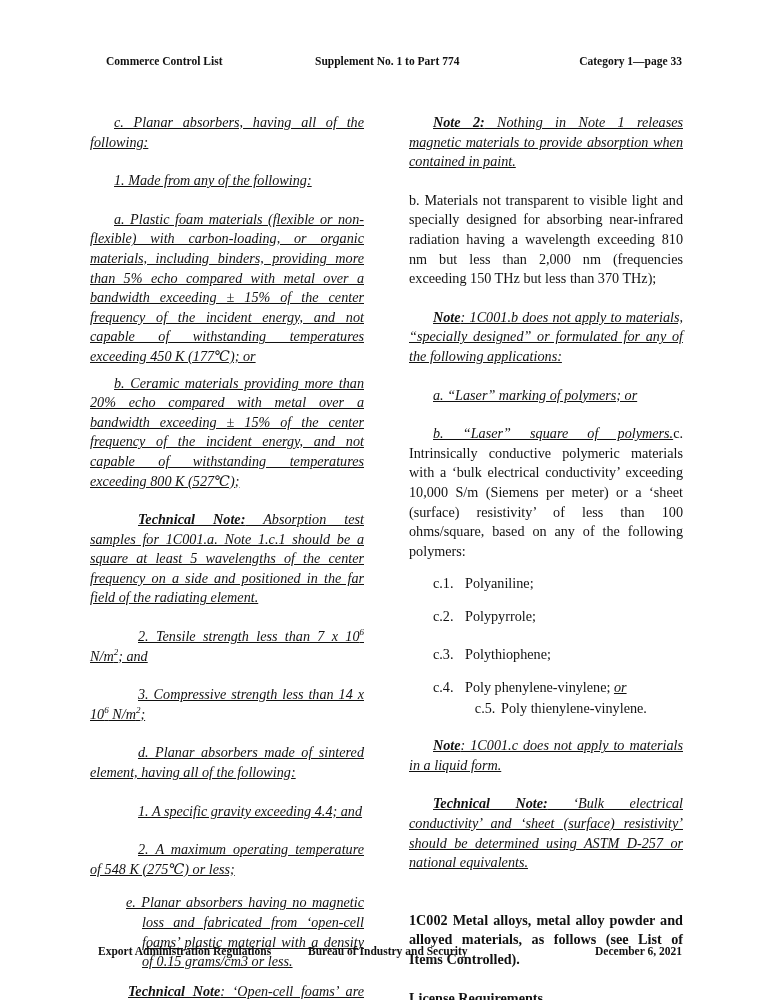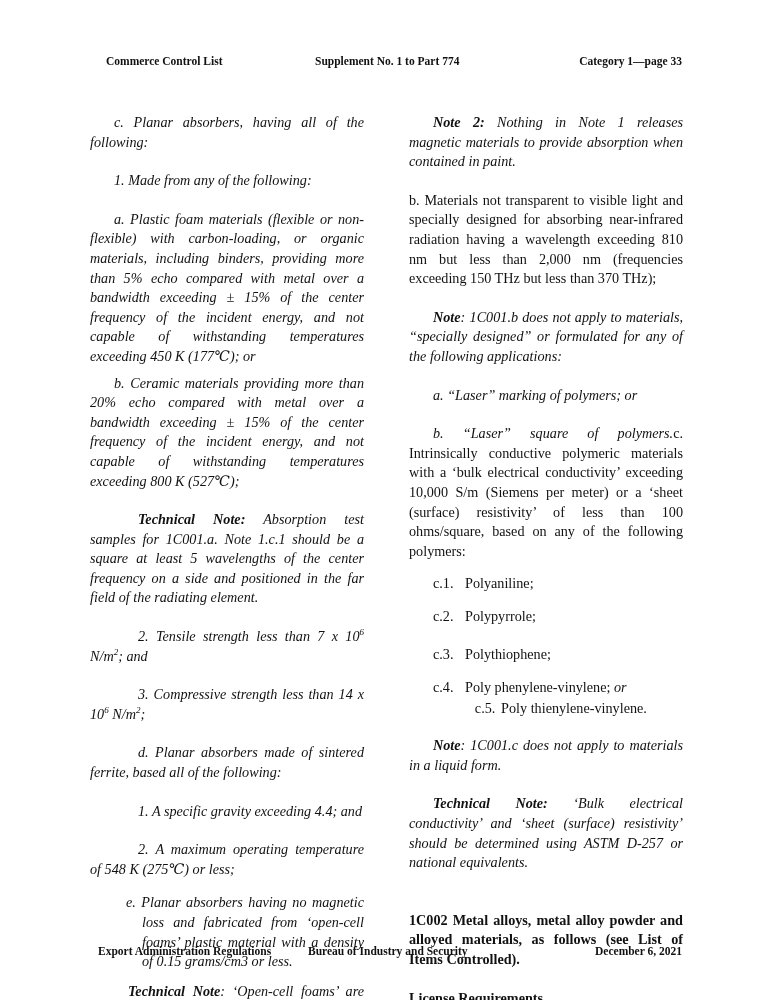--- a/index.html
+++ b/index.html
@@ -6,21 +6,21 @@
   body { width:773px; height:1000px; position:relative; overflow:hidden;
          font-family:"Liberation Serif", "DejaVu Serif", serif; color:#111; }
   .hdr, .ftr { position:absolute; left:90px; width:592px; font-weight:bold; font-size:11.5px; }
   .hdr { top:55px; }
   .ftr { top:945px; }
   .hdr span, .ftr span { position:absolute; white-space:nowrap; }
   .col { position:absolute; top:113px; font-size:14.2px; line-height:19.6px; }
   #left { left:90px; width:274px; }
   #right { left:409px; width:274px; }
   p { margin:0; text-align:justify; }
-  .i { font-style:italic; }
+  .i { font-style:italic;text-decoration:underline; }
   .b { font-weight:bold; }
   .ind1 { text-indent:24px; }
   .ind2 { text-indent:48px; }
   .hang { padding-left:52px; text-indent:-16px; text-align:justify; }
   .li { padding-left:24px; text-align:left; }
   sup { font-size:9px; line-height:0; vertical-align:super; }
 </style>
 </head>
 <body>
 
@@ -31,21 +31,21 @@
 </div>
 
 <div id="left" class="col">
   <p class="i ind1">c.   Planar absorbers, having all of the following:</p>
   <p class="i ind1" style="margin-top:19px">1.  Made from any of the following:</p>
   <p class="i ind1" style="margin-top:19px">a.  Plastic foam materials (flexible or non-flexible) with carbon-loading, or organic materials,  including binders, providing more than 5% echo compared with metal over a bandwidth exceeding ± 15% of the center frequency of the incident energy, and not capable of withstanding temperatures exceeding 450 K (177℃); or</p>
   <p class="i ind1" style="margin-top:7px">b.  Ceramic materials providing more than 20% echo compared with metal over a bandwidth exceeding ± 15% of the center frequency of the incident energy, and not capable of withstanding temperatures exceeding 800 K (527℃);</p>
   <p class="i ind2" style="margin-top:19px"><span class="b">Technical  Note:</span><span>   Absorption test samples for 1C001.a. Note 1.c.1 should be a square at least 5 wavelengths of the center frequency on a side and positioned in the far field of the radiating element.</span></p>
   <p class="i ind2" style="margin-top:19px"><span>2.   Tensile strength less than 7 x 10</span><sup>6</sup><span> N/m</span><sup>2</sup><span>; and</span></p>
   <p class="i ind2" style="margin-top:19px"><span>3.   Compressive strength less than 14 x 10</span><sup>6</sup><span> N/m</span><sup>2</sup><span>;</span></p>
-  <p class="i ind2" style="margin-top:19px">d.   Planar absorbers made of sintered ferrite, based all of the following:</p>
+  <p class="i ind2" style="margin-top:19px">d.   Planar absorbers made of sintered element, having all of the following:</p>
   <p class="i ind2" style="margin-top:19px">1.   A specific gravity exceeding 4.4; and</p>
   <p class="i ind2" style="margin-top:19px">2.   A maximum operating temperature of 548 K (275℃) or less;</p>
   <p class="i hang" style="margin-top:14px">e. Planar absorbers having no magnetic loss and fabricated from ‘open-cell foams’ plastic material with a density of 0.15 grams/cm3 or less.</p>
   <p class="i ind1" style="margin-top:10px;text-indent:38px"><span class="b">Technical Note</span><span>: ‘Open-cell foams’ are flexible and porous materials, having an inner structure open to the atmosphere.  ‘Open-cell foams’ are also known as reticulated foams.</span></p>
 </div>
 
 <div id="right" class="col">
   <p class="i ind1"><span class="b">Note 2:</span><span>   Nothing in Note 1 releases magnetic materials to provide absorption when contained in paint.</span></p>
   <p style="margin-top:19px">b.  Materials not transparent to visible light and specially designed for absorbing near-infrared radiation having a wavelength exceeding 810 nm but less than 2,000 nm (frequencies exceeding 150 THz but less than 370 THz);</p>
   <p class="i ind1" style="margin-top:19px"><span class="b">Note</span><span>:   1C001.b does not apply to materials, “specially designed” or formulated for any of the following applications:</span></p>

